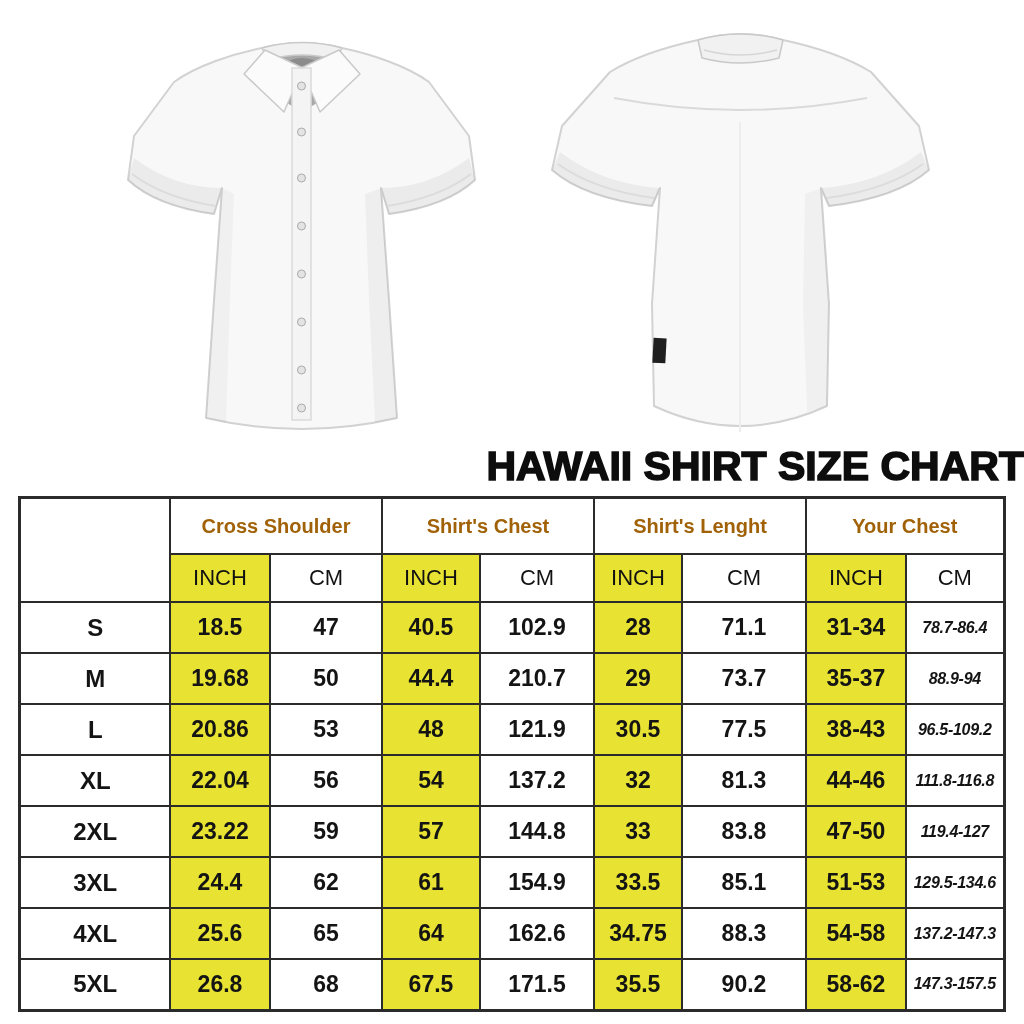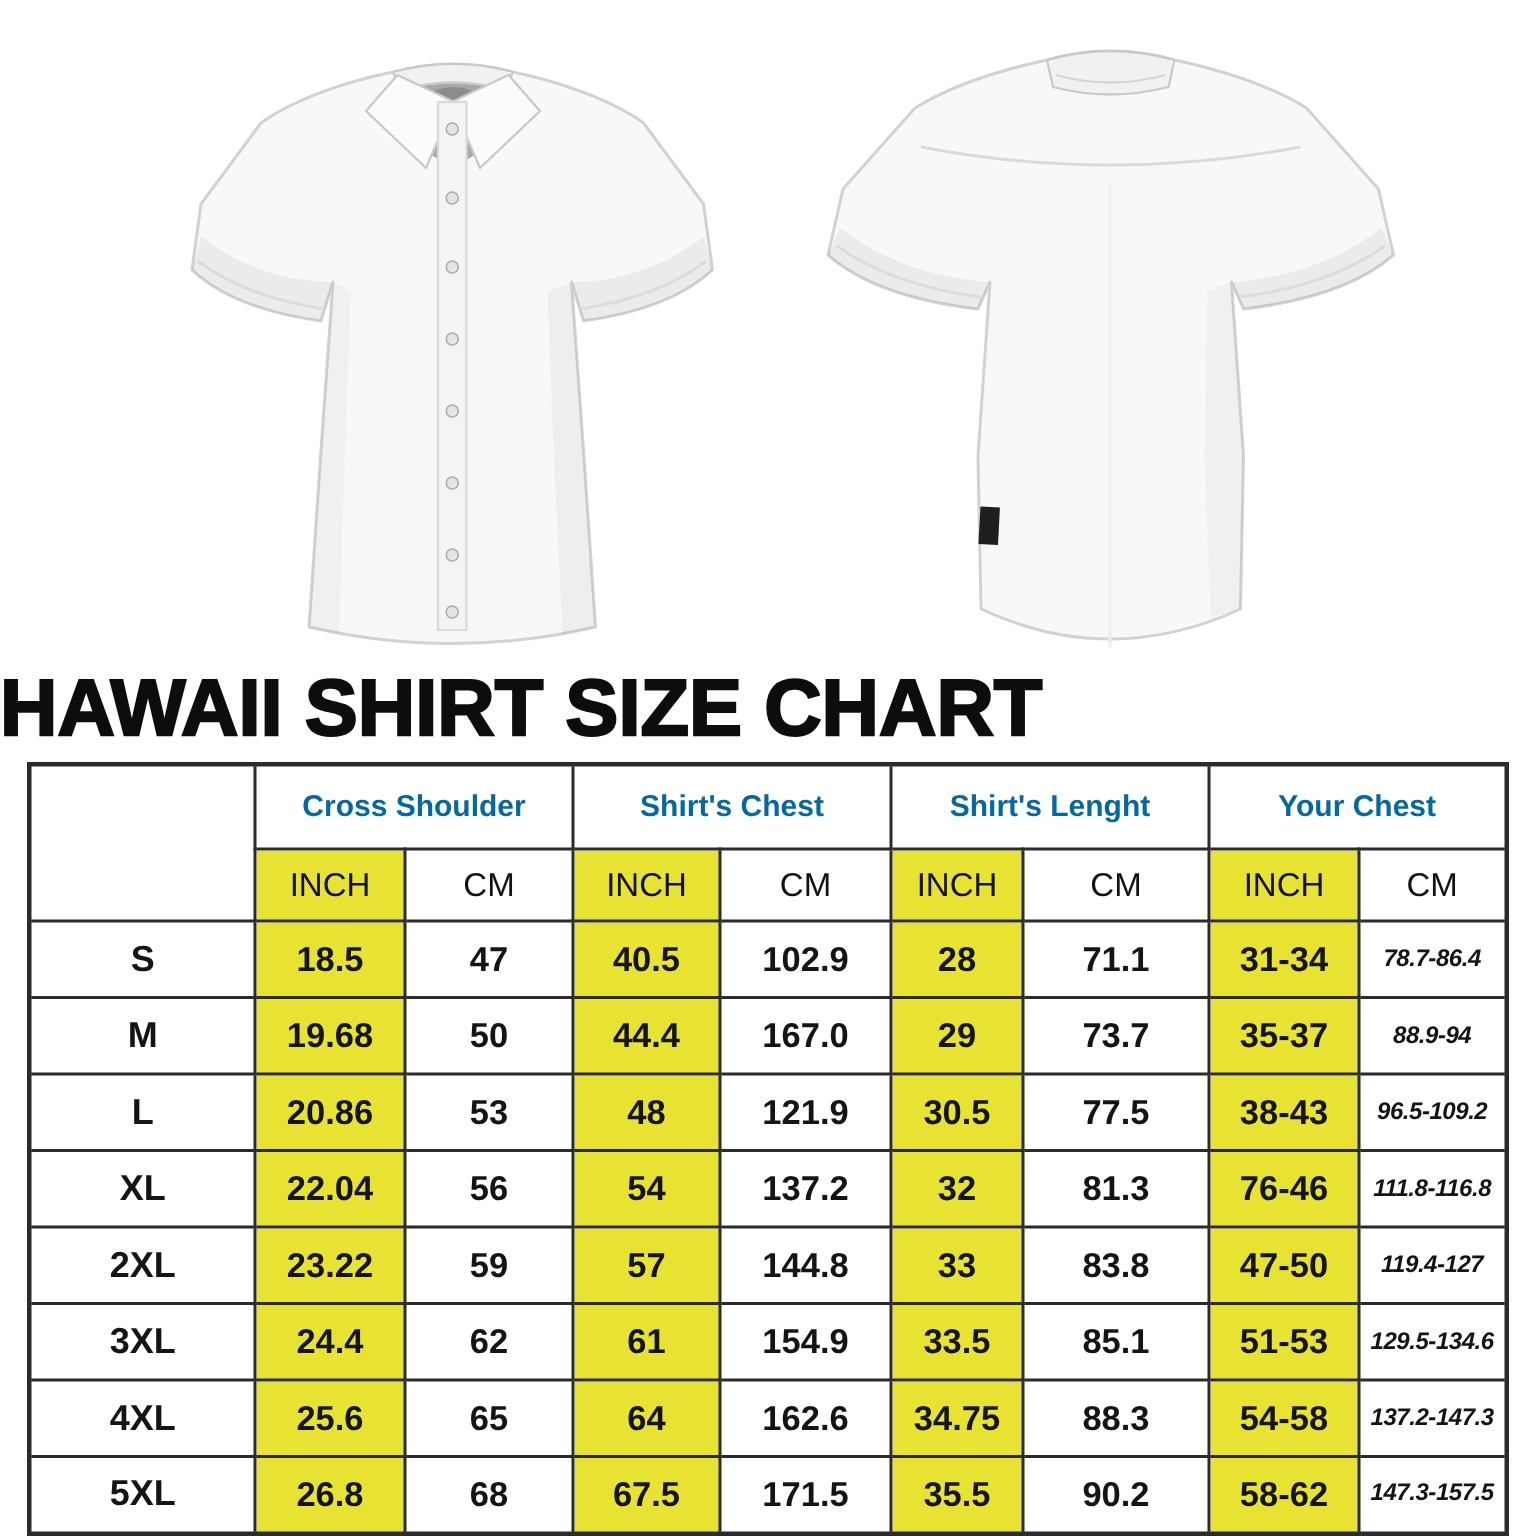--- a/index.html
+++ b/index.html
@@ -9,39 +9,39 @@
     position:relative;overflow:hidden;
   }
   
   .photos{position:relative;width:1024px;height:446px;}
   .shirt-svg{position:absolute;top:8px;}
   .shirt-front{left:126px;}
   .shirt-back{left:550px;}
 
   
   .chart-title{
-    margin:0;text-align:left;
-    font-size:53px;font-weight:900;letter-spacing:0px;
+    margin:0;text-align:right;
+    font-size:41px;font-weight:900;letter-spacing:0px;
     color:#0d0d0d;-webkit-text-stroke:1.6px #0d0d0d;
     line-height:1.0;
   }
 
   
   table.size-chart{
     border-collapse:collapse;table-layout:fixed;
     width:984px;margin:9px auto 0 auto;
     background:#ffffff;
   }
   table.size-chart th, table.size-chart td{
     border:2px solid #2b2b2b;
     text-align:center;vertical-align:middle;
     padding:0;overflow:hidden;white-space:nowrap;
   }
   table.size-chart{border:3px solid #2b2b2b;}
-  tr.group-row th{height:54px;font-size:20px;font-weight:bold;color:#0369a1;}
+  tr.group-row th{height:54px;font-size:20px;font-weight:bold;color:#a16207;}
   tr.unit-row th{height:46px;font-size:22px;font-weight:normal;color:#111;}
   tbody tr{height:51px;}
   th.size-label{font-size:24px;font-weight:bold;}
   td.val{font-size:23px;font-weight:bold;}
   td.val.small{font-size:16px;letter-spacing:-0.3px;font-style:italic;}
   .hl{background:var(--hl,#e8e332);}
 </style>
 </head>
 <body style="--hl: #e8e332;">
 
@@ -151,21 +151,21 @@
       <td class="val hl">28</td>
       <td class="val">71.1</td>
       <td class="val hl">31-34</td>
       <td class="val small">78.7-86.4</td>
     </tr>
     <tr>
       <th class="size-label">M</th>
       <td class="val hl">19.68</td>
       <td class="val">50</td>
       <td class="val hl">44.4</td>
-      <td class="val">167.0</td>
+      <td class="val">210.7</td>
       <td class="val hl">29</td>
       <td class="val">73.7</td>
       <td class="val hl">35-37</td>
       <td class="val small">88.9-94</td>
     </tr>
     <tr>
       <th class="size-label">L</th>
       <td class="val hl">20.86</td>
       <td class="val">53</td>
       <td class="val hl">48</td>
@@ -176,21 +176,21 @@
       <td class="val small">96.5-109.2</td>
     </tr>
     <tr>
       <th class="size-label">XL</th>
       <td class="val hl">22.04</td>
       <td class="val">56</td>
       <td class="val hl">54</td>
       <td class="val">137.2</td>
       <td class="val hl">32</td>
       <td class="val">81.3</td>
-      <td class="val hl">76-46</td>
+      <td class="val hl">44-46</td>
       <td class="val small">111.8-116.8</td>
     </tr>
     <tr>
       <th class="size-label">2XL</th>
       <td class="val hl">23.22</td>
       <td class="val">59</td>
       <td class="val hl">57</td>
       <td class="val">144.8</td>
       <td class="val hl">33</td>
       <td class="val">83.8</td>

